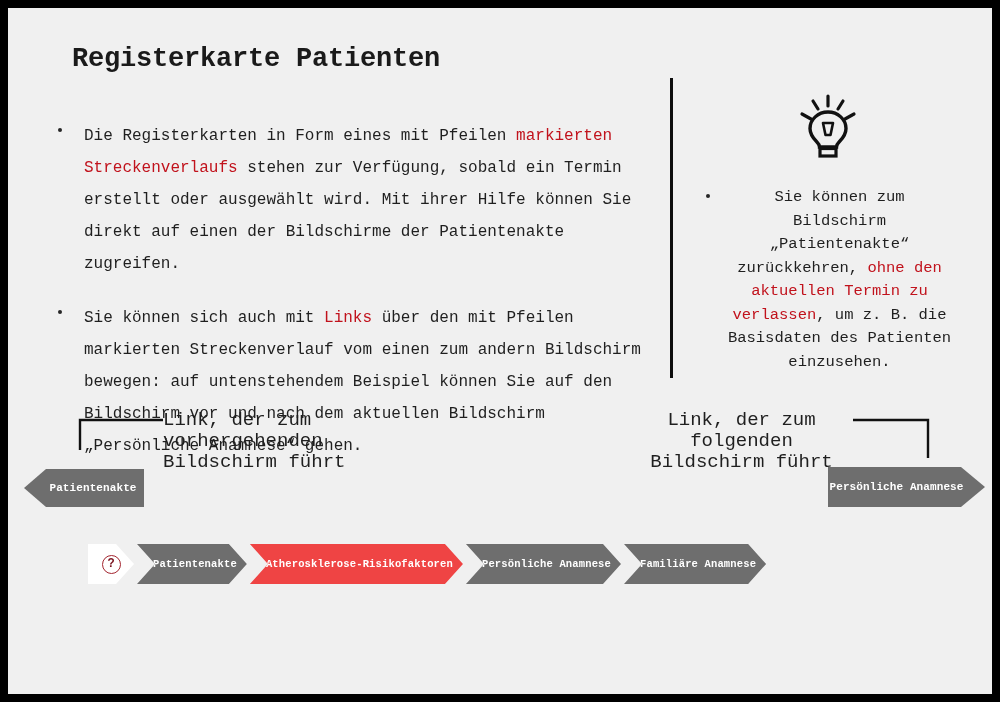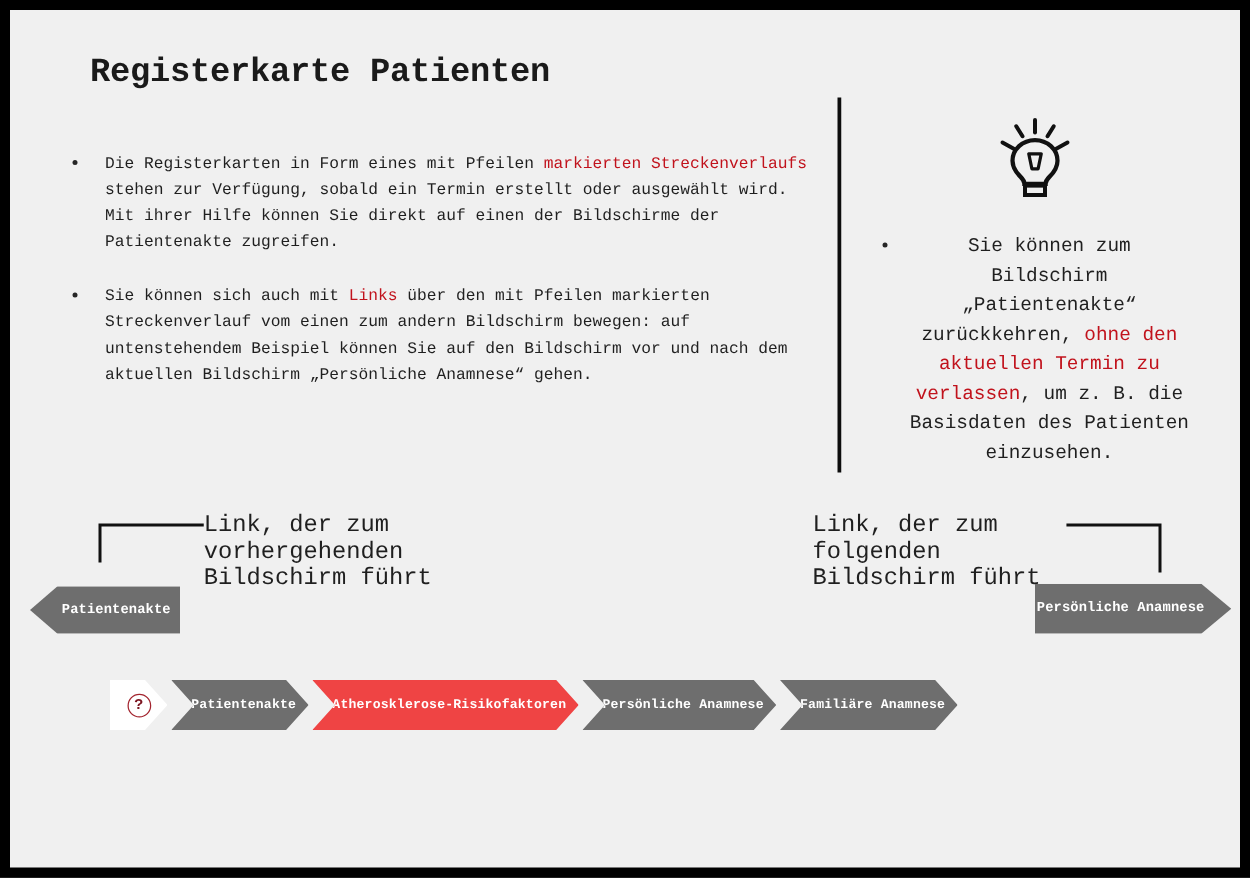--- a/index.html
+++ b/index.html
@@ -63,22 +63,22 @@
   .bullet-dot {
     position: absolute;
     left: 10px;
     top: 8px;
     width: 4px;
     height: 4px;
     background: #262626;
     border-radius: 50%;
   }
   .bullet-text {
-    font-size: 13px;
-    line-height: 21px;
+    font-size: 16px;
+    line-height: 32px;
     color: #1f1f1f;
   }
   .accent {
     color: #c1121c;
   }
 
   
   #tip-divider {
     position: absolute;
     left: 662px;
@@ -119,21 +119,21 @@
   }
 
   
   .callout-label {
     position: absolute;
     font-size: 19px;
     line-height: 21px;
     color: #1f1f1f;
   }
   #callout-prev-label { left: 155px; top: 402px; width: 240px; }
-  #callout-next-label { left: 642px; top: 402px; width: 215px; }
+  #callout-next-label { left: 626px; top: 402px; width: 215px; text-align: center; }
 
   .elbow {
     position: absolute;
   }
 
   
   #chip-prev {
     position: absolute;
     left: 16px;
     top: 461px;

